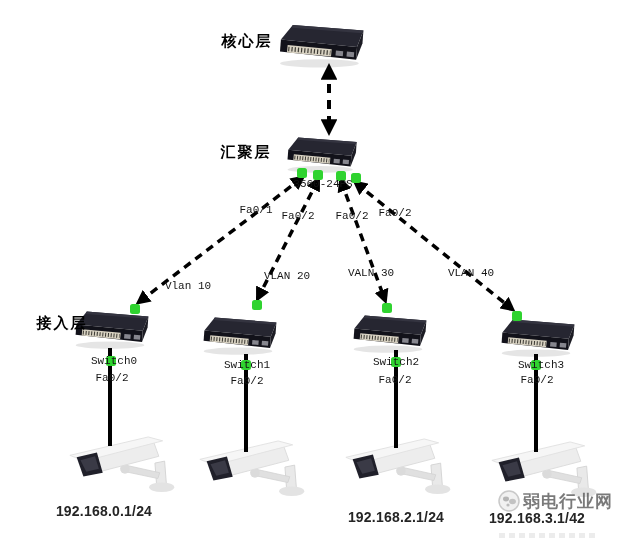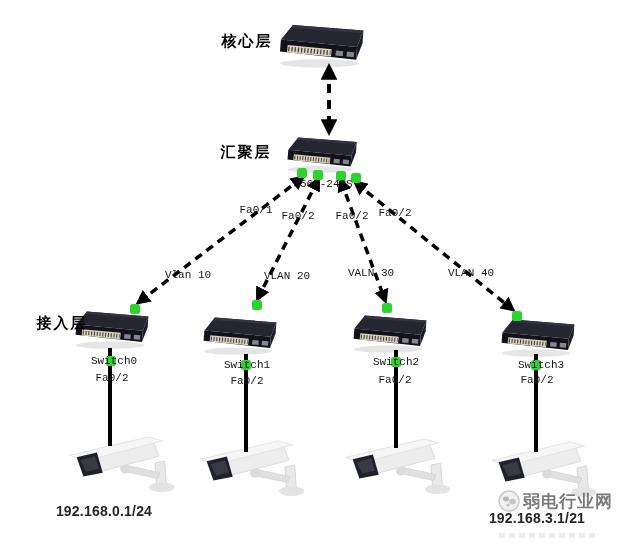--- a/index.html
+++ b/index.html
@@ -136,37 +136,38 @@
   <div class="label layer-label" style="left:246px;top:144px">汇聚层</div>
   <div class="label layer-label" style="left:62px;top:315px">接入层</div>
 
   <div class="label" style="left:323px;top:178px">3560-24PS</div>
 
   <div class="label" style="left:256px;top:204px">Fa0/1</div>
   <div class="label" style="left:298px;top:210px">Fa0/2</div>
   <div class="label" style="left:352px;top:210px">Fa0/2</div>
   <div class="label" style="left:395px;top:207px">Fa0/2</div>
 
-  <div class="label" style="left:188px;top:269px">Vlan 10</div>
+  <div class="label" style="left:188px;top:280px">Vlan 10</div>
   <div class="label" style="left:287px;top:270px">VLAN 20</div>
   <div class="label" style="left:371px;top:267px">VALN 30</div>
   <div class="label" style="left:471px;top:267px">VLAN 40</div>
 
   <div class="label" style="left:114px;top:355px">Switch0</div>
   <div class="label" style="left:247px;top:359px">Switch1</div>
   <div class="label" style="left:396px;top:356px">Switch2</div>
   <div class="label" style="left:541px;top:359px">Switch3</div>
 
   <div class="label" style="left:112px;top:372px">Fa0/2</div>
   <div class="label" style="left:247px;top:375px">Fa0/2</div>
   <div class="label" style="left:395px;top:374px">Fa0/2</div>
   <div class="label" style="left:537px;top:374px">Fa0/2</div>
 
   <div class="label ip-label" style="left:104px;top:503px">192.168.0.1/24</div>
-  <div class="label ip-label" style="left:537px;top:510px">192.168.3.1/21</div>
+  <div class="label ip-label" style="left:396px;top:509px">192.168.2.1/24</div>
+  <div class="label ip-label" style="left:537px;top:510px">192.168.3.1/42</div>
 
   <div id="watermark">
     <svg width="24" height="24" viewBox="0 0 24 24">
       <circle cx="12" cy="12" r="10" fill="#f1f1f1" stroke="#c9c9c9" stroke-width="1.5"></circle>
       <ellipse cx="9" cy="10" rx="3" ry="2.4" fill="#b5b5b5"></ellipse>
       <ellipse cx="15.5" cy="12.5" rx="3.4" ry="2.8" fill="#c2c2c2"></ellipse>
       <circle cx="11" cy="16" r="1.6" fill="#bbbbbb"></circle>
     </svg>
     <span class="wm-text">弱电行业网</span>
   </div>

